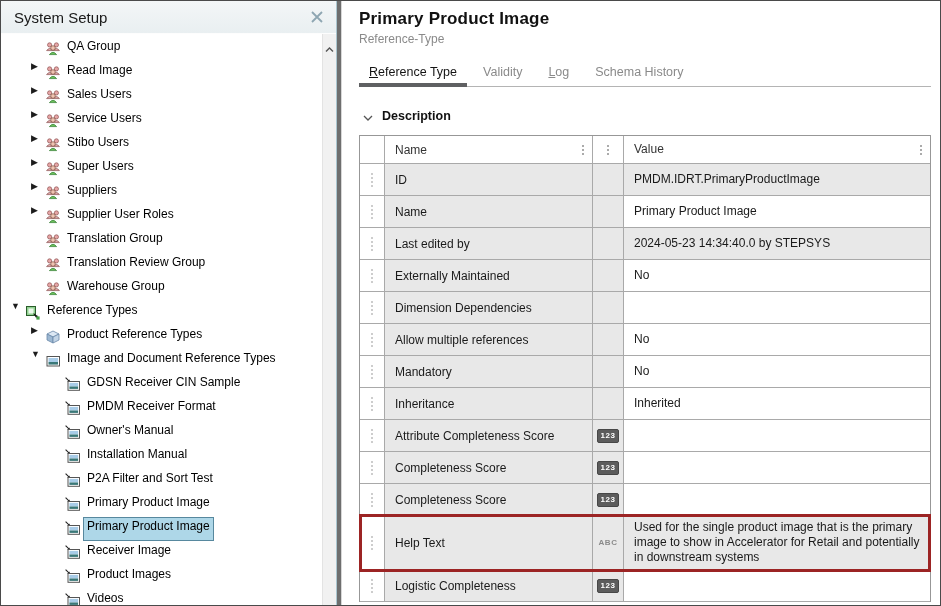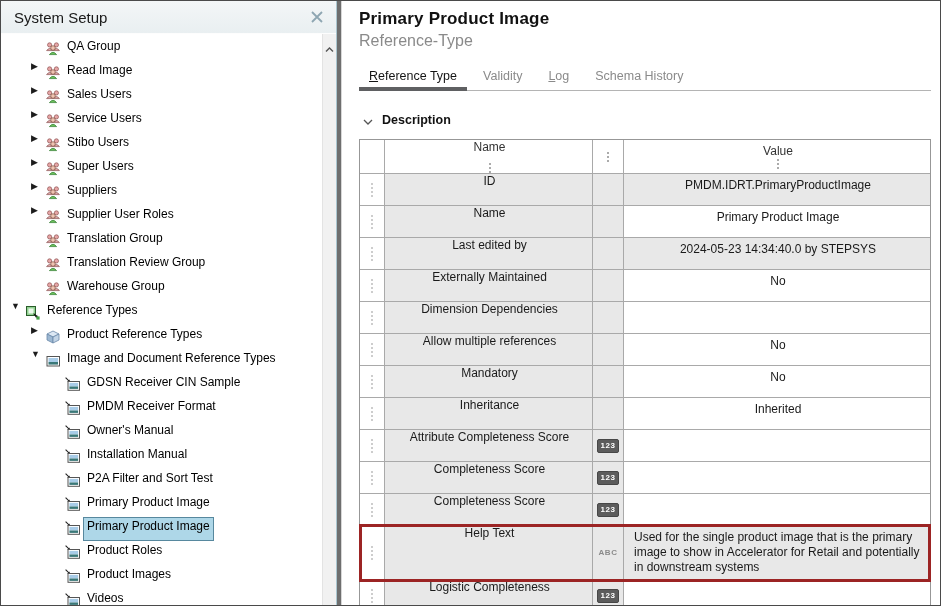--- a/index.html
+++ b/index.html
@@ -35,35 +35,35 @@
     background:#f1f1f1; border-left:1px solid #e3e3e3;
     display:flex; justify-content:center;
   }
   .scroll-up { margin-top:5px; height:10px; }
 
   .panel-divider { width:4px; background:#6e6e6e; flex:0 0 4px; }
 
   
   .right-panel { flex:1; background:#fff; padding:8px 9px 0 17px; display:flex; flex-direction:column; overflow:hidden; border-left:1px solid #d7d7d7; }
   .page-title { font-size:17px; font-weight:700; color:#111; letter-spacing:.2px; }
-  .page-subtitle { font-size:16px; color:#8a8a8a; margin-top:3px; }
+  .page-subtitle { font-size:12px; color:#8a8a8a; margin-top:3px; }
 
   .tabs { display:flex; gap:6px; margin-top:15px; border-bottom:1px solid #b4b4b4; }
   .tab { font-size:12.5px; color:#8a8a8a; padding:4px 10px 7px 10px; position:relative; cursor:pointer; }
   .tab.active { color:#141414; }
   .tab.active::after { content:""; position:absolute; left:0; right:0; bottom:-1px; height:4px; background:#5f6062; }
   .tab u { text-decoration:underline; }
 
   .section-header { display:flex; align-items:center; gap:9px; margin-top:20px; padding-left:4px; }
   .section-label { font-size:12.5px; font-weight:700; color:#111; }
 
   
   .attr-table { margin-top:10px; border:1px solid #979797; border-bottom:none; }
   .trow { display:grid; grid-template-columns:25px 208px 31px 1fr; position:relative; }
-  .tcell { border-right:1px solid #a9a9a9; border-bottom:1px solid #a9a9a9; display:flex; align-items:center; min-height:32px; font-size:12px;flex-direction:column; }
+  .tcell { border-right:1px solid #a9a9a9; border-bottom:1px solid #a9a9a9; display:flex; align-items:center; min-height:32px; font-size:12px; }
   .tcell:last-child { border-right:none; }
   .thead .tcell { min-height:28px; background:#fff; }
   .c-handle { justify-content:center; background:#fff; }
   .c-name { background:#e8e8e8; padding:0 8px 0 10px; justify-content:space-between; }
   .c-icon { background:#e8e8e8; justify-content:center; }
   .c-value { background:#fff; padding:4px 8px 4px 10px; justify-content:space-between; line-height:15px; }
   .c-value.gray { background:#e8e8e8; }
   .thead .c-name, .thead .c-icon, .thead .c-value { background:#fff; color:#333; }
 
   .trow.highlighted::after {
@@ -379,21 +379,21 @@
             <span class="tw-exp"></span>
             <span class="tw-icon">
               <svg width="16" height="16" viewBox="0 0 16 16">
                 <path d="M0.6 0.6 L4.4 4.4" stroke="#222" stroke-width="1.1"></path>
                 <path d="M5 5 L2.4 4.4 L4.4 2.4 Z" fill="#222"></path>
                 <rect x="3" y="4.5" width="11.5" height="8.8" fill="#fff" stroke="#555"></rect>
                 <rect x="4.4" y="5.9" width="8.7" height="3.6" fill="#a8cce8"></rect>
                 <rect x="4.4" y="9.5" width="8.7" height="2.4" fill="#3a7878"></rect>
               </svg>
             </span>
-            <span class="tw-label">Product Roles</span>
+            <span class="tw-label">Receiver Image</span>
           </div>
           <div class="tree-row" style="padding-left: 48px;">
             <span class="tw-exp"></span>
             <span class="tw-icon">
               <svg width="16" height="16" viewBox="0 0 16 16">
                 <path d="M0.6 0.6 L4.4 4.4" stroke="#222" stroke-width="1.1"></path>
                 <path d="M5 5 L2.4 4.4 L4.4 2.4 Z" fill="#222"></path>
                 <rect x="3" y="4.5" width="11.5" height="8.8" fill="#fff" stroke="#555"></rect>
                 <rect x="4.4" y="5.9" width="8.7" height="3.6" fill="#a8cce8"></rect>
                 <rect x="4.4" y="9.5" width="8.7" height="2.4" fill="#3a7878"></rect>

